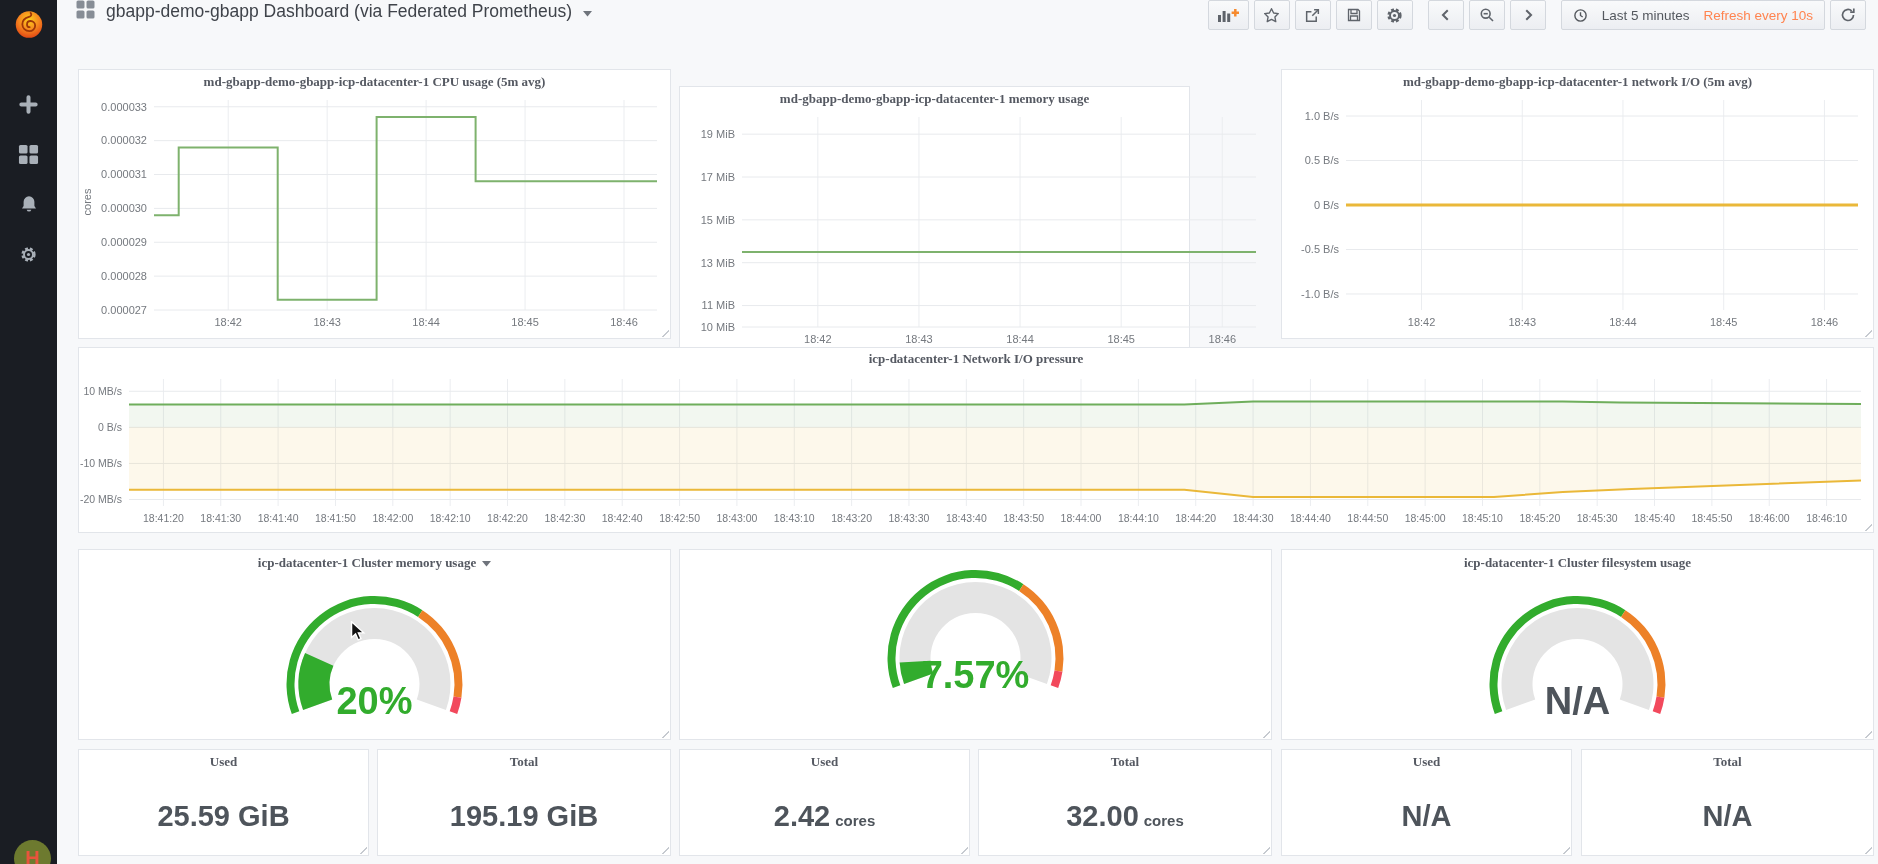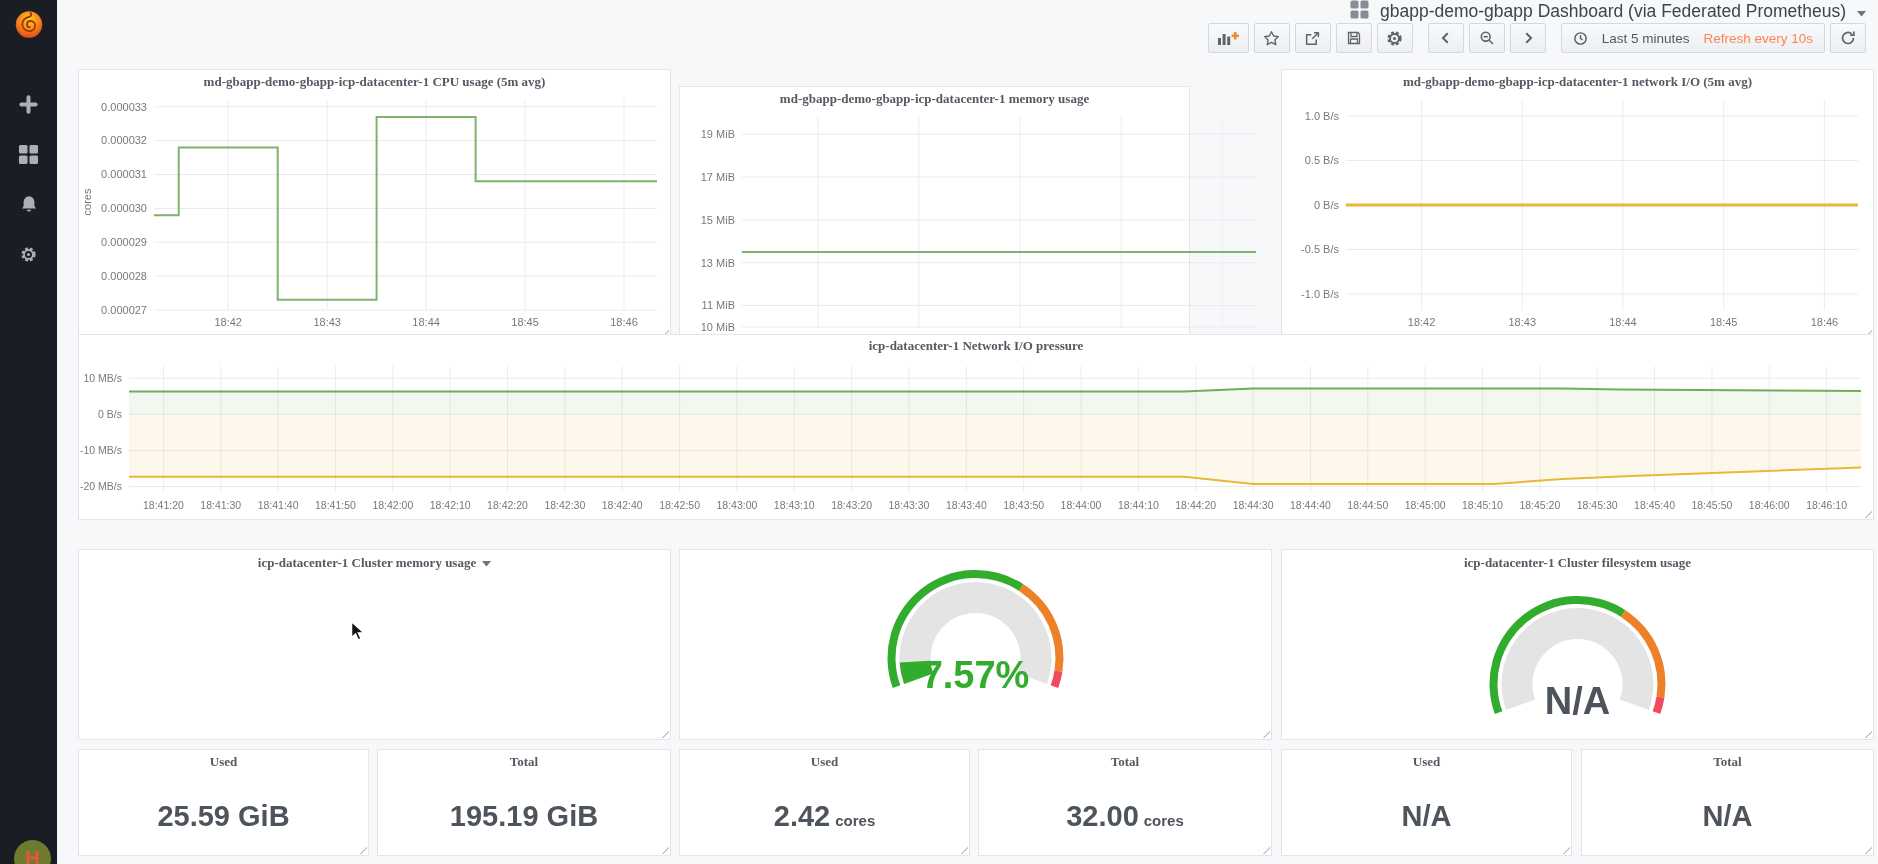--- a/index.html
+++ b/index.html
@@ -5,21 +5,21 @@
   html,body{margin:0;padding:0;background:#f7f8fa;font-family:"Liberation Sans",sans-serif;}
   #app{position:relative;width:1878px;height:864px;overflow:hidden;background:#f7f8fa;}
   
   #sidebar{position:absolute;left:0;top:0;width:57px;height:864px;background:#1a1d23;display:flex;flex-direction:column;align-items:center;z-index:5;}
   #logo{width:57px;height:49px;display:flex;align-items:center;justify-content:center;cursor:pointer;}
   #side-icons{margin-top:44px;display:flex;flex-direction:column;align-items:center;gap:24px;}
   .side-item{color:#a9b0b8;width:30px;height:26px;display:flex;align-items:center;justify-content:center;cursor:pointer;}
   #avatar{position:absolute;left:14px;top:840px;width:37px;height:37px;border-radius:50%;background:#6d7a2f;color:#e8543c;
           font-weight:bold;font-size:20px;display:flex;align-items:center;justify-content:center;}
   
-  #topbar{position:absolute;left:57px;top:0;right:0;height:49px;display:flex;align-items:flex-end;padding:0 12px 0 19px;box-sizing:border-box;flex-direction:column;}
+  #topbar{position:absolute;left:57px;top:0;right:0;height:49px;display:flex;align-items:flex-start;padding:0 12px 0 19px;box-sizing:border-box;}
   #title-group{display:flex;align-items:center;gap:11px;cursor:pointer;}
   #dash-title{font-size:17.5px;color:#3f434a;}
   .toolbar{margin-left:auto;display:flex;align-items:center;}
   .tgroup{display:flex;align-items:center;gap:5px;margin-left:15px;}
   .tbtn{height:30px;min-width:36px;padding:0 8px;background:linear-gradient(#f9fafb,#eceef2);border:1px solid #d4d8de;border-radius:2px;
         display:flex;align-items:center;justify-content:center;gap:14px;color:#5f646b;cursor:pointer;box-sizing:border-box;}
   .tbtn .ic{display:flex;align-items:center;}
   #time-btn{font-size:13.5px;color:#54585e;padding:0 11px;}
   #refresh-label{font-size:13.5px;}
   
@@ -281,21 +281,21 @@
             <text x="57" y="203.78305084745764" text-anchor="end" font-size="11" fill="#75797f">-1.0 B/s</text>
             <text x="139.54098360655738" y="232" text-anchor="middle" font-size="11" fill="#75797f">18:42</text>
             <text x="240.2622950819672" y="232" text-anchor="middle" font-size="11" fill="#75797f">18:43</text>
             <text x="340.9836065573771" y="232" text-anchor="middle" font-size="11" fill="#75797f">18:44</text>
             <text x="441.7049180327869" y="232" text-anchor="middle" font-size="11" fill="#75797f">18:45</text>
             <text x="542.4262295081967" y="232" text-anchor="middle" font-size="11" fill="#75797f">18:46</text>
             <polyline points="64.0,111.0 576.0,111.0" fill="none" stroke="#eab839" stroke-width="3"></polyline>
           </svg></div>
         <div class="rz"></div>
       </div>
-      <div class="panel" style="left: 78px; top: 334px; width: 1796px; height: 186px;">
+      <div class="panel" style="left: 78px; top: 347px; width: 1796px; height: 186px;">
         <div class="ptitle" style="height: 22px;">
           <span>icp-datacenter-1 Network I/O pressure</span>
         </div>
         <div class="chart-wrap"><svg width="1794" height="160">
             <line x1="84.41059602649007" x2="84.41059602649007" y1="9" y2="136" stroke="#ebedf0" stroke-width="1"></line>
             <line x1="141.76158940397352" x2="141.76158940397352" y1="9" y2="136" stroke="#ebedf0" stroke-width="1"></line>
             <line x1="199.11258278145695" x2="199.11258278145695" y1="9" y2="136" stroke="#ebedf0" stroke-width="1"></line>
             <line x1="256.4635761589404" x2="256.4635761589404" y1="9" y2="136" stroke="#ebedf0" stroke-width="1"></line>
             <line x1="313.81456953642385" x2="313.81456953642385" y1="9" y2="136" stroke="#ebedf0" stroke-width="1"></line>
             <line x1="371.1655629139073" x2="371.1655629139073" y1="9" y2="136" stroke="#ebedf0" stroke-width="1"></line>
@@ -368,20 +368,28 @@
           </svg></div>
         <div class="rz"></div>
       </div>
       <div class="panel" style="left: 78px; top: 549px; width: 593px; height: 191px;">
         <div class="ptitle" style="height: 26px;">
           <span>icp-datacenter-1 Cluster memory usage</span>
           <span><svg width="9" height="6" viewBox="0 0 9 6">
               <path d="M0 0h9L4.5 5.5z" fill="#6f747c"></path>
             </svg></span>
         </div>
+        <div class="chart-wrap"><svg width="591" height="163">
+            <path d="M224.08 133.99 A76 76 0 1 1 366.92 133.99 L337.79 123.39 A45 45 0 1 0 253.21 123.39 Z" fill="#e4e4e4"></path>
+            <path d="M224.08 133.99 A76 76 0 0 1 226.07 77.09 L254.39 89.70 A45 45 0 0 0 253.21 123.39 Z" fill="#32ac2d"></path>
+            <path d="M212.81 138.10 A88 88 0 0 1 343.43 34.20 L339.07 40.91 A80 80 0 0 0 220.32 135.36 Z" fill="#32ac2d"></path>
+            <path d="M343.43 34.20 A88 88 0 0 1 382.42 121.77 L374.52 120.51 A80 80 0 0 0 339.07 40.91 Z" fill="#ed8128"></path>
+            <path d="M382.42 121.77 A88 88 0 0 1 378.19 138.10 L370.68 135.36 A80 80 0 0 0 374.52 120.51 Z" fill="#f2495c"></path>
+            <text x="295.5" y="138" text-anchor="middle" font-size="38" font-weight="bold" fill="#32ac2d">20%</text>
+          </svg></div>
         <div class="rz"></div>
       </div>
       <div class="panel" style="left: 679px; top: 549px; width: 593px; height: 191px;">
         <div class="chart-wrap"><svg width="591" height="163">
             <path d="M224.08 133.99 A76 76 0 1 1 366.92 133.99 L337.79 123.39 A45 45 0 1 0 253.21 123.39 Z" fill="#e4e4e4"></path>
             <path d="M224.08 133.99 A76 76 0 0 1 219.63 112.44 L250.58 110.63 A45 45 0 0 0 253.21 123.39 Z" fill="#32ac2d"></path>
             <path d="M212.81 138.10 A88 88 0 0 1 343.43 34.20 L339.07 40.91 A80 80 0 0 0 220.32 135.36 Z" fill="#32ac2d"></path>
             <path d="M343.43 34.20 A88 88 0 0 1 382.42 121.77 L374.52 120.51 A80 80 0 0 0 339.07 40.91 Z" fill="#ed8128"></path>
             <path d="M382.42 121.77 A88 88 0 0 1 378.19 138.10 L370.68 135.36 A80 80 0 0 0 374.52 120.51 Z" fill="#f2495c"></path>
             <text x="295.5" y="138" text-anchor="middle" font-size="38" font-weight="bold" fill="#32ac2d">7.57%</text>

